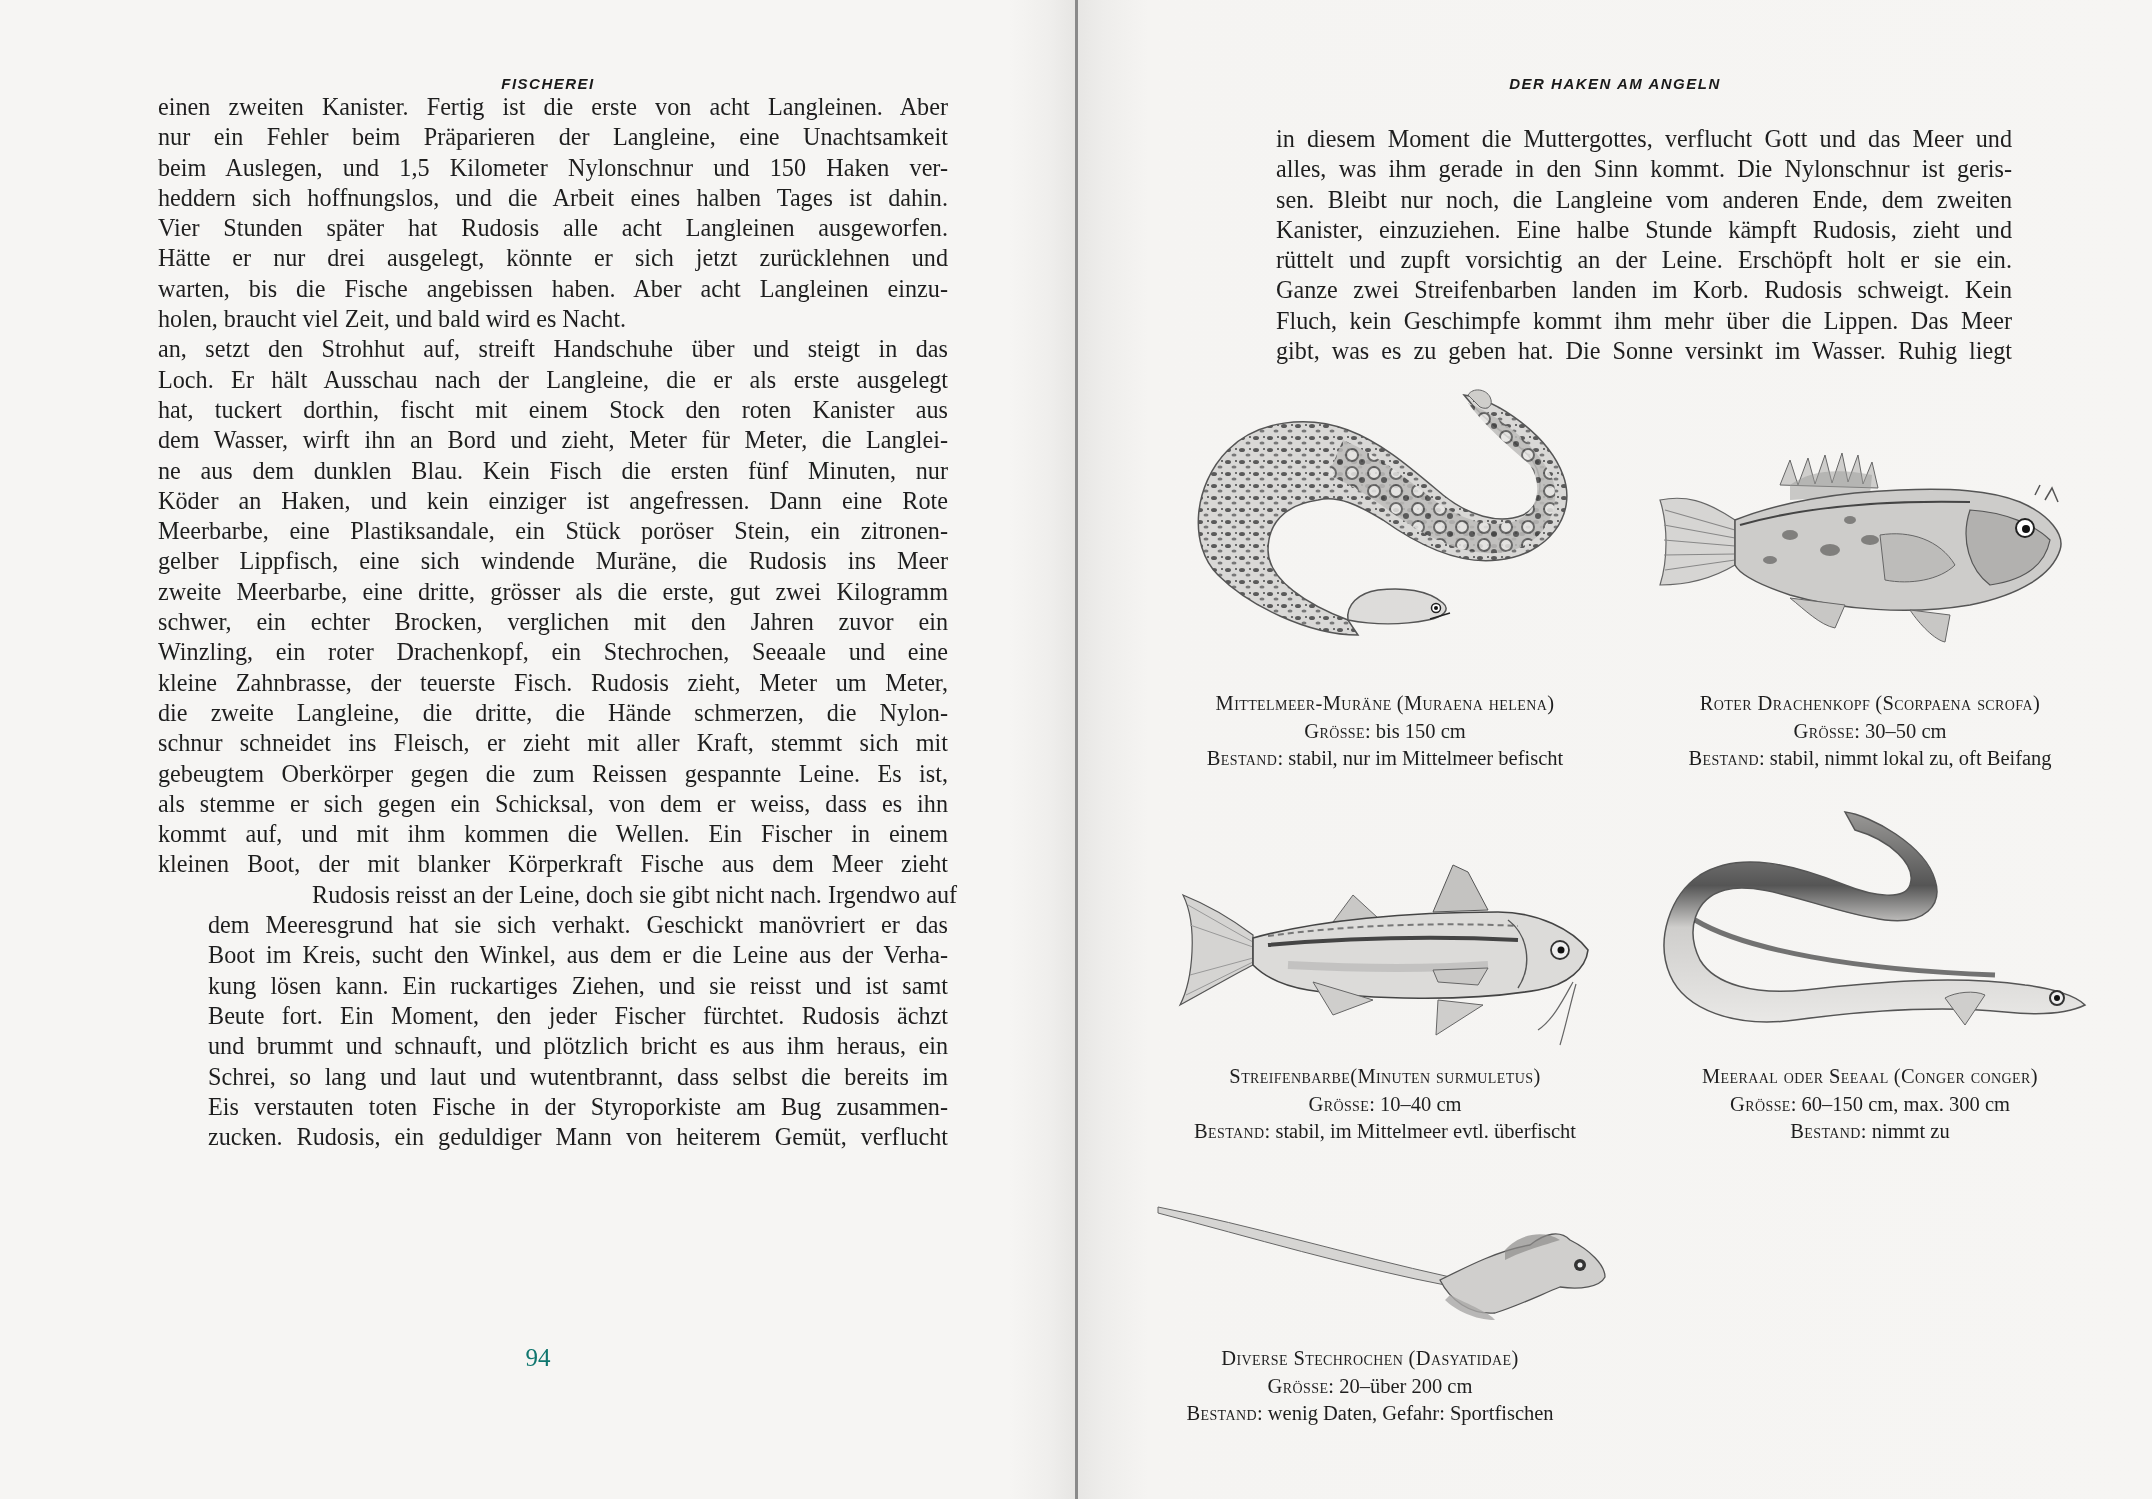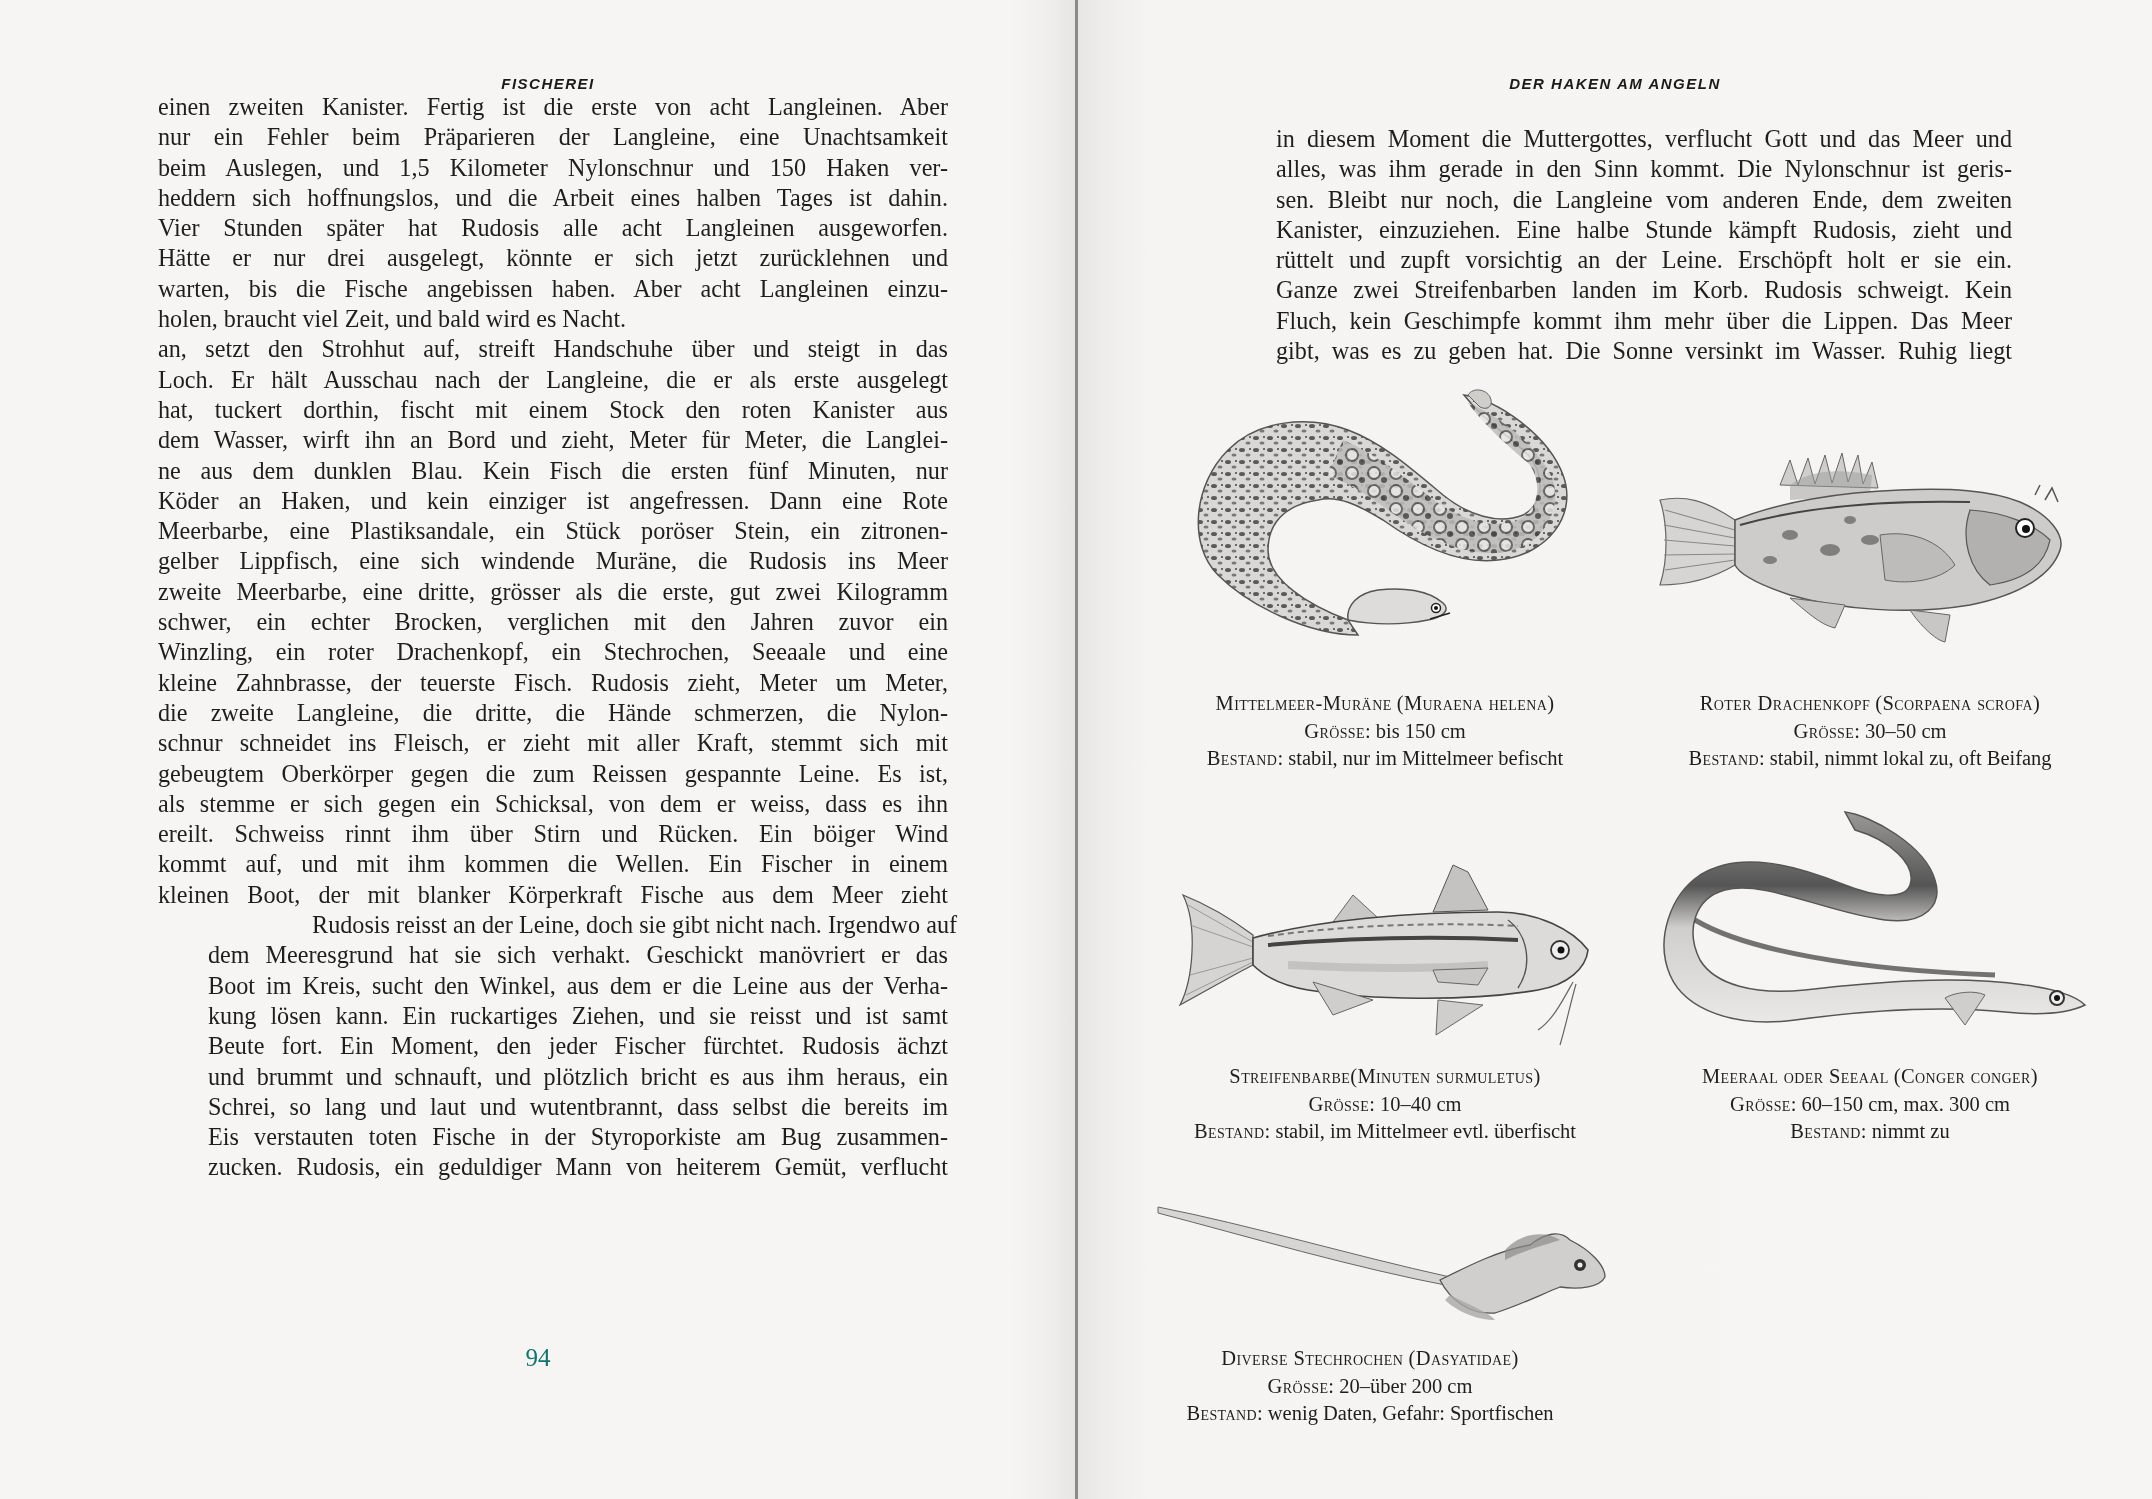--- a/index.html
+++ b/index.html
@@ -59,21 +59,20 @@
       <span class="line">Meerbarbe, eine Plastiksandale, ein Stück poröser Stein, ein zitronen-</span>
       <span class="line">gelber Lippfisch, eine sich windende Muräne, die Rudosis ins Meer</span>
       <span class="line">zweite Meerbarbe, eine dritte, grösser als die erste, gut zwei Kilogramm</span>
       <span class="line">schwer, ein echter Brocken, verglichen mit den Jahren zuvor ein</span>
       <span class="line">Winzling, ein roter Drachenkopf, ein Stechrochen, Seeaale und eine</span>
       <span class="line">kleine Zahnbrasse, der teuerste Fisch. Rudosis zieht, Meter um Meter,</span>
       <span class="line">die zweite Langleine, die dritte, die Hände schmerzen, die Nylon-</span>
       <span class="line">schnur schneidet ins Fleisch, er zieht mit aller Kraft, stemmt sich mit</span>
       <span class="line">gebeugtem Oberkörper gegen die zum Reissen gespannte Leine. Es ist,</span>
       <span class="line">als stemme er sich gegen ein Schicksal, von dem er weiss, dass es ihn</span>
-      <span class="line">ereilt. Schweiss rinnt ihm über Stirn und Rücken. Ein böiger Wind</span>
       <span class="line">kommt auf, und mit ihm kommen die Wellen. Ein Fischer in einem</span>
       <span class="line">kleinen Boot, der mit blanker Körperkraft Fische aus dem Meer zieht</span>
     </p>
     <p class="block-indent">
       <span class="line indent-first">Rudosis reisst an der Leine, doch sie gibt nicht nach. Irgendwo auf</span>
       <span class="line">dem Meeresgrund hat sie sich verhakt. Geschickt manövriert er das</span>
       <span class="line">Boot im Kreis, sucht den Winkel, aus dem er die Leine aus der Verha-</span>
       <span class="line">kung lösen kann. Ein ruckartiges Ziehen, und sie reisst und ist samt</span>
       <span class="line">Beute fort. Ein Moment, den jeder Fischer fürchtet. Rudosis ächzt</span>
       <span class="line">und brummt und schnauft, und plötzlich bricht es aus ihm heraus, ein</span>

